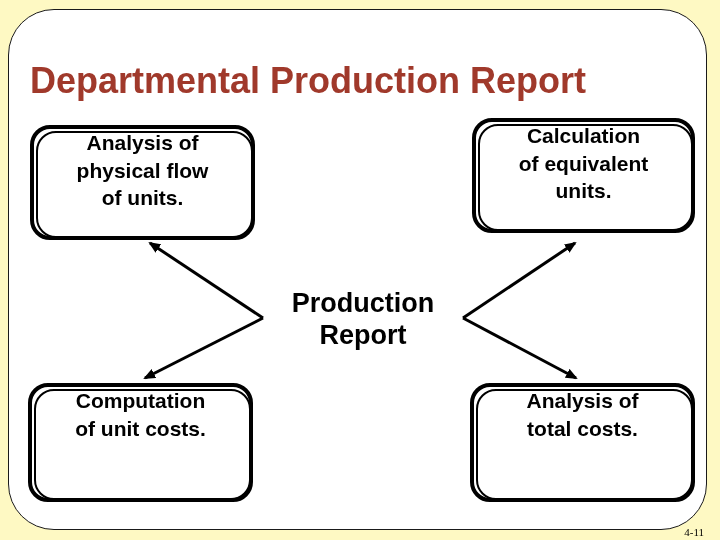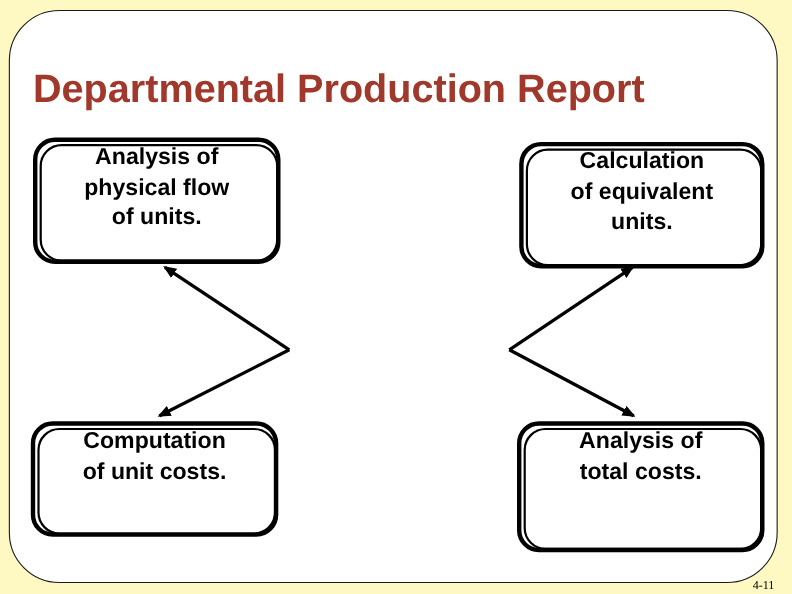--- a/index.html
+++ b/index.html
@@ -54,22 +54,22 @@
   }
   .node-label {
     font-size: 21px;
     font-weight: bold;
     color: #000000;
     text-align: center;
     line-height: 1.32;
     white-space: pre-line;
   }
   #node-top-left     { left: 30px;  top: 125px; width: 225px; height: 115px; }
-  #node-top-right    { left: 472px; top: 129px; width: 223px; height: 115px; }
-  #node-bottom-left  { left: 28px;  top: 383px; width: 225px; height: 105px; }
+  #node-top-right    { left: 472px; top: 118px; width: 223px; height: 115px; }
+  #node-bottom-left  { left: 28px;  top: 383px; width: 225px; height: 119px; }
   #node-bottom-right { left: 470px; top: 383px; width: 225px; height: 119px; }
   .center-label {
     position: absolute;
     left: 263px; top: 287px;
     width: 200px;
     font-size: 27px;
     font-weight: bold;
     color: #000000;
     text-align: center;
     line-height: 1.2;
@@ -116,20 +116,22 @@
   <div class="node" id="node-bottom-left">
     <div class="node-label">Computation
 of unit costs.</div>
   </div>
 
   <div class="node" id="node-bottom-right">
     <div class="node-label">Analysis of
 total costs.</div>
   </div>
 
+  <div class="center-label">Production
+Report</div>
 
   <svg class="connectors" viewBox="0 0 720 540" xmlns="http://www.w3.org/2000/svg">
     <defs>
       <marker id="ah" markerUnits="userSpaceOnUse" markerWidth="12" markerHeight="10" refX="10" refY="5" orient="auto">
         <polygon points="0,0 12,5 0,10" fill="#000000"></polygon>
       </marker>
     </defs>
     <g stroke="#000000" stroke-width="3" fill="none">
       <line x1="263" y1="318" x2="150" y2="243" marker-end="url(#ah)"></line>
       <line x1="263" y1="318" x2="145" y2="378" marker-end="url(#ah)"></line>

